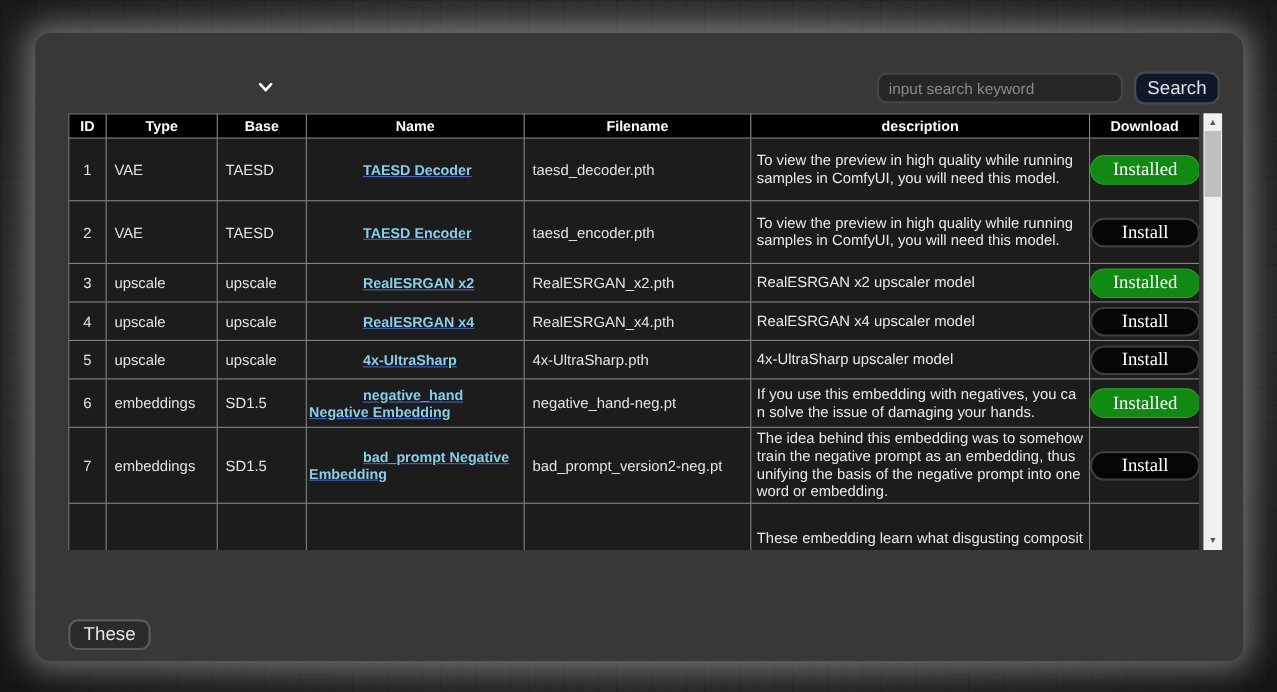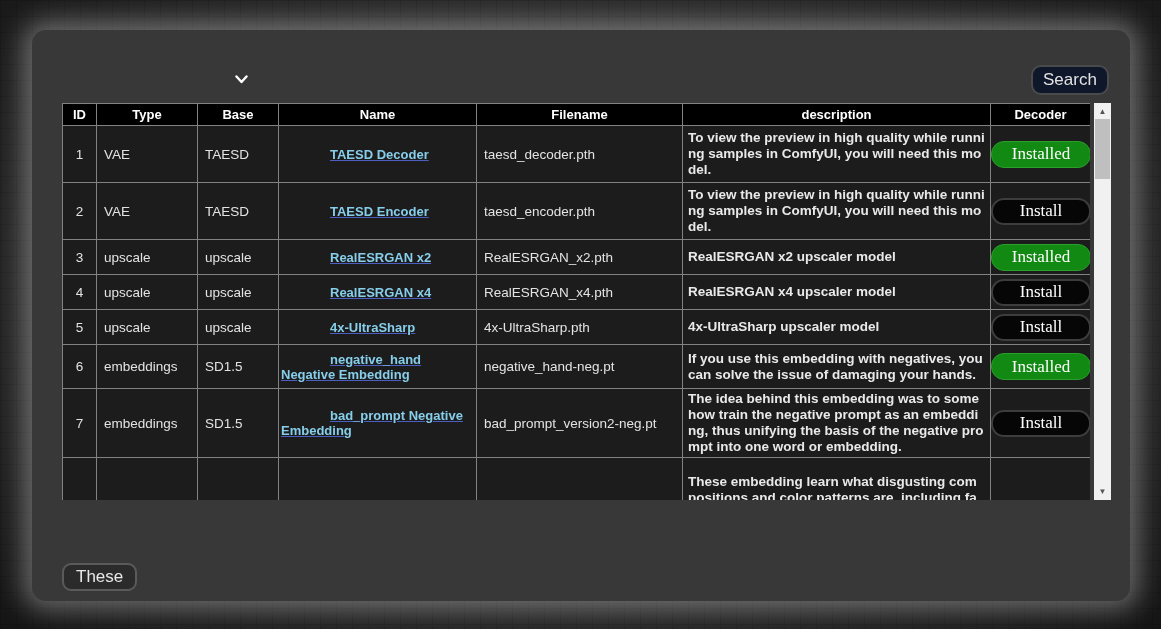--- a/index.html
+++ b/index.html
@@ -55,21 +55,21 @@
   td { color:#e3e3e3; font-size:13.5px; vertical-align:middle; padding:0; }
   tr.h57{height:57px} tr.h35{height:35px} tr.h44{height:44px} tr.h62{height:62px} tr.h80{height:80px}
   td.c-id   { text-align:center; }
   td.c-type, td.c-base { padding-left:7px; }
   td.c-name { padding:2px 2px; text-indent:5px; }
   a.model-link {
     color:#87ceeb; font-weight:bold; font-size:13px;
     text-decoration:underline; text-decoration-color:#4c5fc0; cursor:pointer;margin-left:44px;
   }
   td.c-file { padding-left:7px; }
-  td.c-desc { padding:2px 5px; line-height:16px; word-break:break-all; color:#e9e9e9;font-weight:bold; }
+  td.c-desc { padding:2px 5px; line-height:16px; word-break:break-all; color:#e9e9e9; }
   td.c-dl   { text-align:center; }
   .action-btn {
     width:100px; height:27px; border-radius:13px; font-size:17px;
     color:#ffffff; font-family:Liberation Serif, serif; cursor:pointer; padding:0;
   }
   .btn-installed { background:#128912; border:1px solid #2b9e2b; }
   .btn-install   { background:#060606; border:2px solid #3d3d3d; }
   
   .scrollbar {
     position:absolute; left:1062px; top:73px; width:17px; height:397px;
@@ -94,20 +94,21 @@
 </style>
 </head>
 <body>
 
 <div class="dialog">
 
   <svg class="chevron" viewBox="0 0 13 9">
     <polyline points="1.5,1.5 6.5,7 11.5,1.5" fill="none" stroke="#ffffff" stroke-width="2.4" stroke-linecap="round" stroke-linejoin="round"></polyline>
   </svg>
 
+  <input class="search-input" type="text" placeholder="input search keyword" style="">
   <button class="search-button">Search</button>
 
   <div class="table-wrap">
     <table>
       <colgroup>
         <col style="width:34px">
           <col style="width:101px">
           <col style="width:81px">
         <col style="width:198px">
           <col style="width:206px">
@@ -115,21 +116,21 @@
         <col style="width:100px">
       </colgroup>
       <tbody>
           <tr>
         <th>ID</th>
         <th>Type</th>
         <th>Base</th>
         <th>Name</th>
         <th>Filename</th>
         <th>description</th>
-        <th>Decoder</th>
+        <th>Download</th>
       </tr>
 
       <tr class="h57">
         <td class="c-id">1</td>
         <td class="c-type">VAE</td>
         <td class="c-base">TAESD</td>
         <td class="c-name"><a class="model-link">TAESD Decoder</a></td>
         <td class="c-file">taesd_decoder.pth</td>
         <td class="c-desc">To view the preview in high quality while running samples in ComfyUI, you will need this model.</td>
         <td class="c-dl"><button class="action-btn btn-installed">Installed</button></td>

